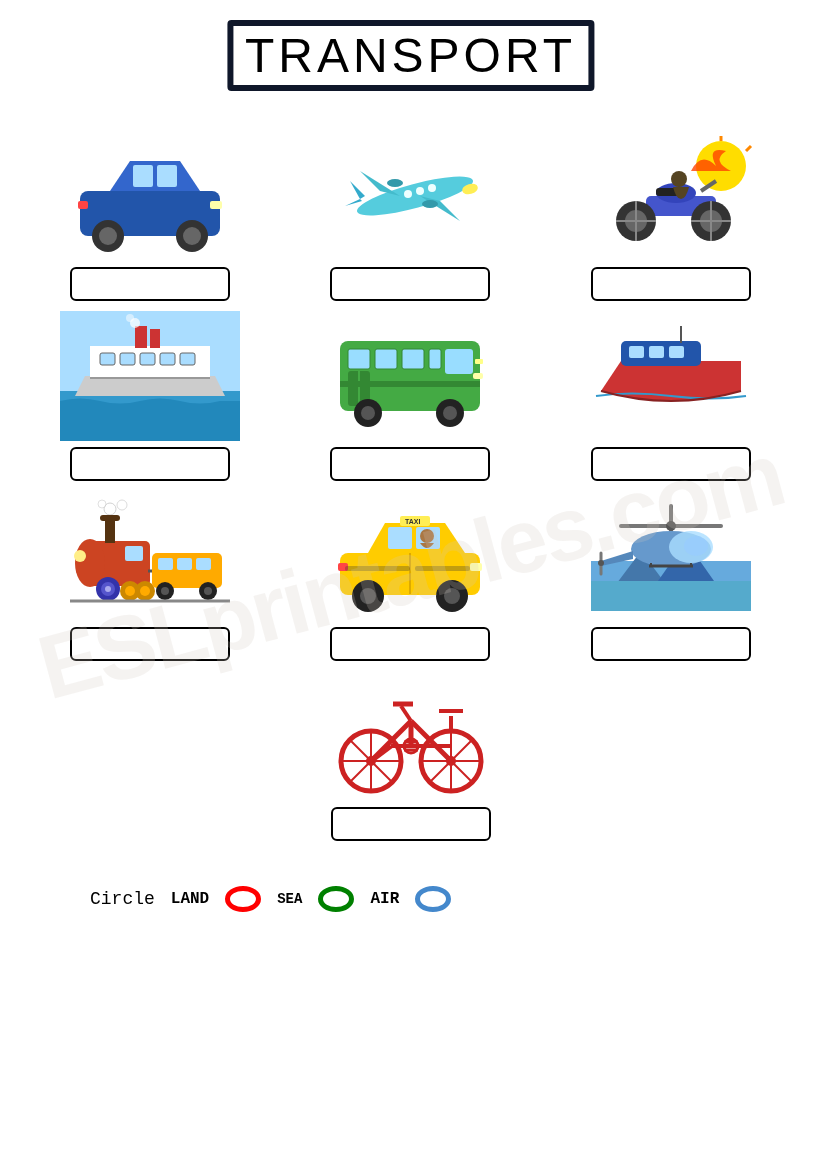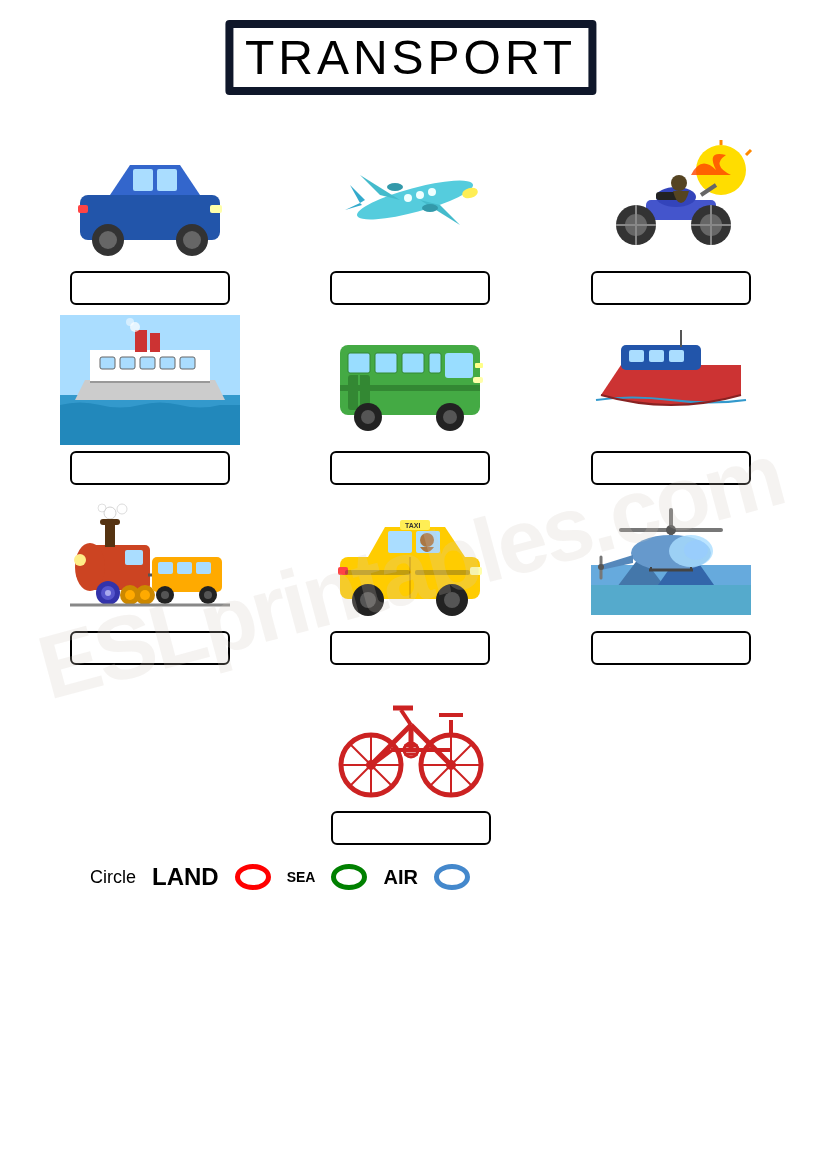--- a/index.html
+++ b/index.html
@@ -20,21 +20,21 @@
       position: relative;
     }
 
     .title {
       text-align: center;
       font-size: 48px;
       font-family: 'Comic Sans MS', cursive, sans-serif;
       letter-spacing: 4px;
       margin-bottom: 20px;
       font-weight: normal;
-      border: 8px solid #0f172a;
+      border: 6px solid #0f172a;
       border-radius: 4px;
       display: inline-block;
       padding: 2px 12px;
       position: relative;
       left: 50%;
       transform: translateX(-50%);
     }
 
     .transport-grid {
       display: grid;
@@ -64,24 +64,24 @@
       height: 34px;
       border: 2px solid #000;
       border-radius: 6px;
       background: #fff;
     }
 
     .legend {
       display: flex;
       align-items: center;
       gap: 16px;
-      margin-top: 18px;
+      margin-top: 45px;
       padding-left: 60px;
       font-size: 18px;
-      font-family: Liberation Sans, sans-serif;
+      font-family: Liberation Mono, monospace;
     }
 
     
     svg { overflow: visible; }
 
     
     .row-center {
       display: flex;
       justify-content: center;
       margin-top: 10px;
@@ -436,21 +436,21 @@
           <line x1="73" y1="66" x2="87" y2="66" stroke="#cc2222" stroke-width="3"></line>
         </svg>
       </div>
       <div class="transport-label-box"></div>
     </div>
   </div>
 
   
   <div class="legend">
     <span>Circle</span>
-    <span style="font-size:24px; font-weight:bold;">LAND</span>
+    <span style="font-size:16px; font-weight:bold;">LAND</span>
     <span style="display:inline-block;width:36px;height:26px;border-radius:50%;border:5px solid red;"></span>
     <span style="font-size:14px; font-weight:bold;">SEA</span>
     <span style="display:inline-block;width:36px;height:26px;border-radius:50%;border:5px solid green;"></span>
-    <span style="font-size:20px; font-weight:bold;">AIR</span>
+    <span style="font-size:16px; font-weight:bold;">AIR</span>
     <span style="display:inline-block;width:36px;height:26px;border-radius:50%;border:5px solid #4488cc;"></span>
   </div>
 
 </div>
 
 </body></html>

